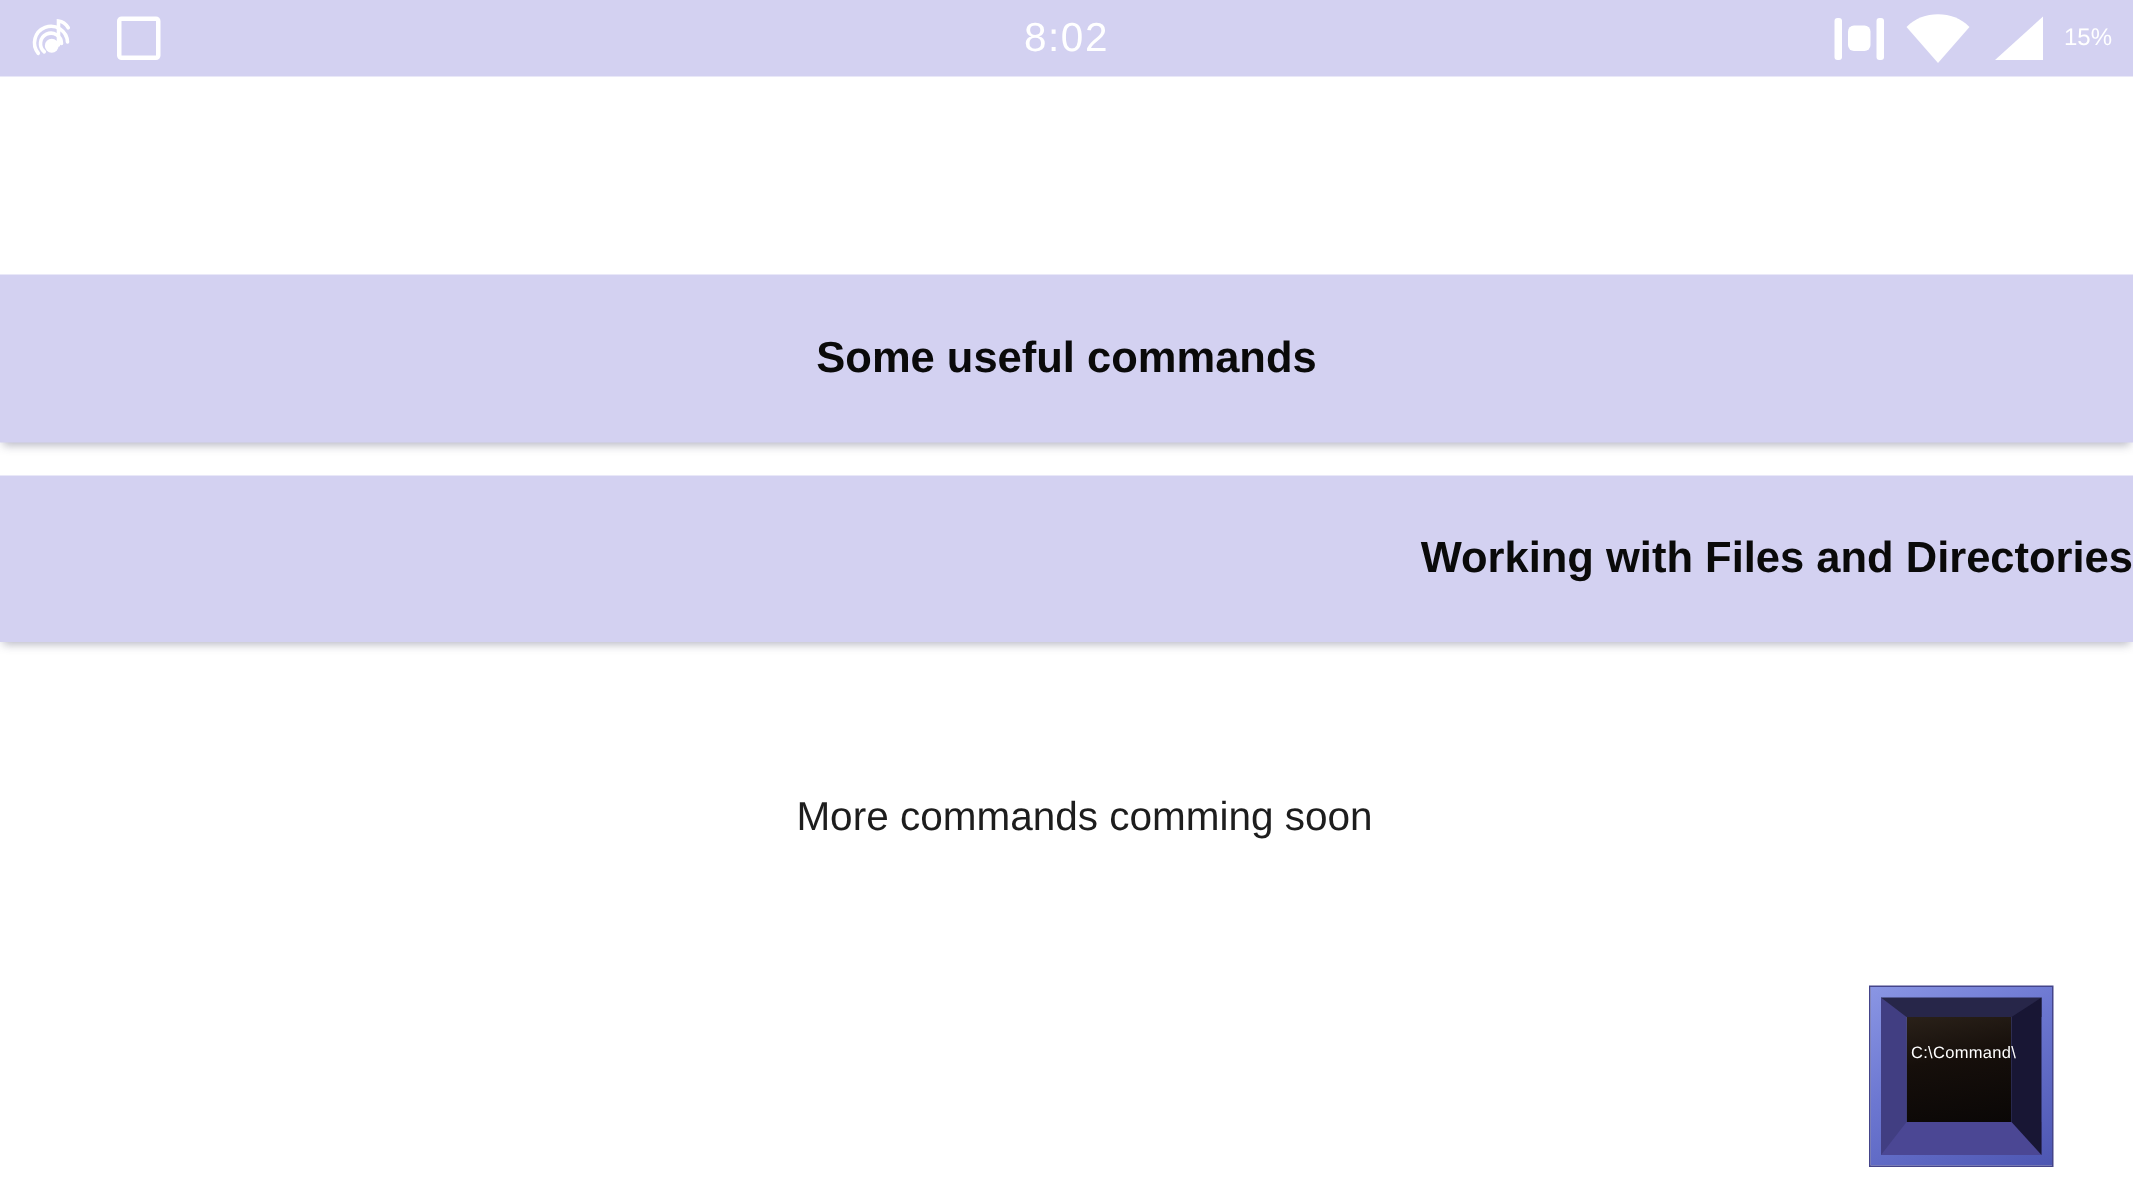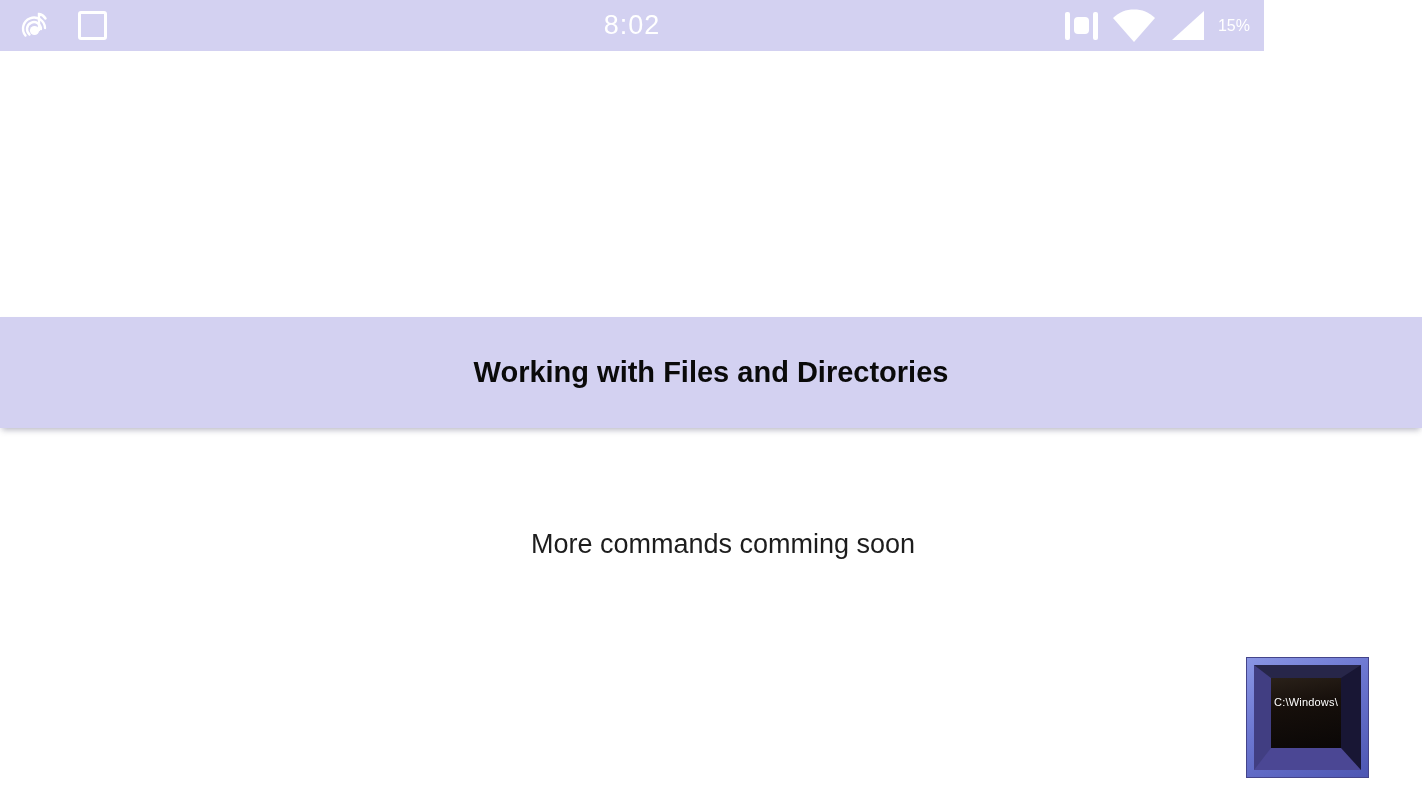--- a/index.html
+++ b/index.html
@@ -1,21 +1,21 @@
 <!DOCTYPE html>
 <html><head>
 <meta charset="utf-8">
 <style>
   * { margin:0; padding:0; box-sizing:border-box; }
   html,body { width:1422px; height:800px; overflow:hidden; background:#ffffff;
               font-family:"Liberation Sans", sans-serif; }
   .screen { position:relative; width:1422px; height:800px; background:#ffffff; }
 
   
-  .status-bar { position:absolute; left:0; top:0; width:1264px; height:51px;
+  .status-bar { position:absolute; left:0; top:0; width:1422px; height:51px;
                 background:#d3d1f1; display:flex; align-items:center; }
   .sb-left { position:absolute; left:20px; top:0; height:51px; display:flex;
              align-items:center; gap:22px; }
   .sb-square { width:29px; height:29px; border:3.5px solid #ffffff; border-radius:3px; }
   .sb-time { position:absolute; left:0; right:0; top:0; height:51px; display:flex;
              align-items:center; justify-content:center; color:#ffffff;
              font-size:27px; font-weight:500; letter-spacing:1px; }
   .sb-right { position:absolute; right:14px; top:0; height:51px; display:flex;
               align-items:center; gap:12px; }
   .vibrate-icon { display:flex; align-items:center; gap:4px; height:34px; }
@@ -32,21 +32,21 @@
               display:flex; flex-direction:column; align-items:center;
               justify-content:center; gap:10px; cursor:pointer; }
   .dot { width:16px; height:16px; border-radius:50%;
          background:radial-gradient(circle at 35% 30%, #4a362c, #140d08 70%); }
 
   
   .card { position:absolute; left:0; width:1422px; height:112px; background:#d3d1f1;
           display:flex; align-items:center; justify-content:center;
           box-shadow:0 4px 6px -2px rgba(70,70,100,0.38); cursor:pointer; }
   .card1 { top:183px; }
-  .card2 { top:317px; height:111px; }
+  .card2 { top:317px; height:111px;justify-content:flex-end; }
   .card-label { color:#0a0a0a; font-size:29px; font-weight:bold; }
 
   
   .note { position:absolute; left:12px; top:529px; width:1422px; text-align:center;
           color:#1d1d1d; font-size:27px; font-weight:400; }
 
   
   .widget { position:absolute; left:1246px; top:657px; width:123px; height:121px;
             background:linear-gradient(150deg,#8a96e4 0%, #6c77d1 42%, #4d56b2 100%);
             border:1px solid #44448a; cursor:pointer; }
@@ -96,25 +96,28 @@
       <span>
         <svg class="icon-svg" width="36" height="32" viewBox="0 0 36 32">
           <polygon points="2,30 34,30 34,1" fill="#ffffff"></polygon>
         </svg>
       </span>
       <span class="sb-batt">15%</span>
     </div>
   </div>
 
 
+  <div class="card card1">
+    <span class="card-label">Some useful commands</span>
+  </div>
 
   <div class="card card2">
     <span class="card-label">Working with Files and Directories</span>
   </div>
 
   <div class="note">More commands comming soon</div>
 
   <div class="widget">
     <div class="widget-bevel"></div>
-    <div class="widget-screen-text">C:\Windows\</div>
+    <div class="widget-screen-text">C:\Command\</div>
   </div>
 
 </div>
 
 </body></html>

